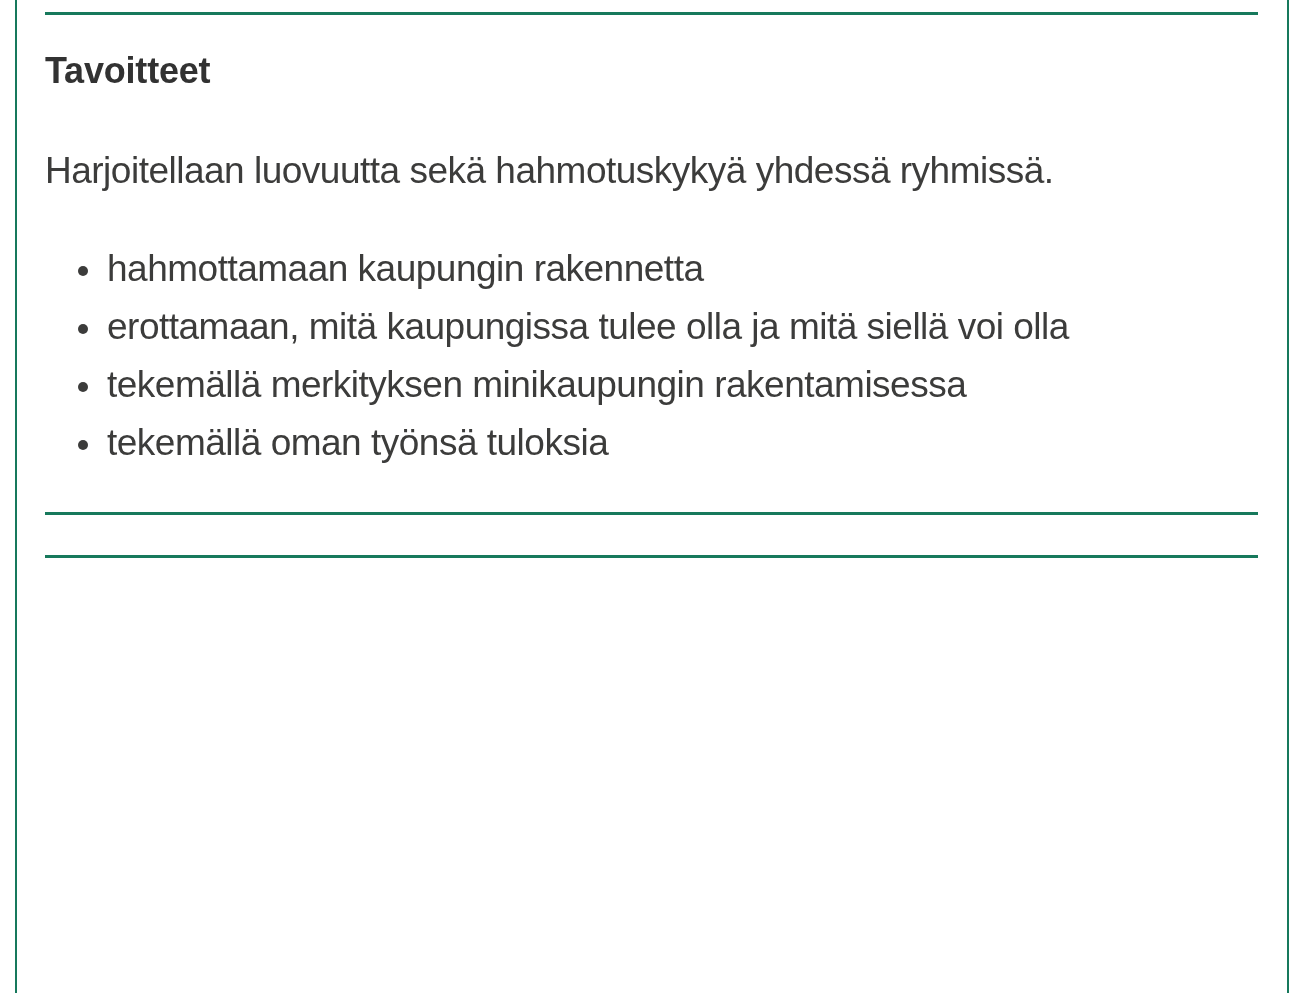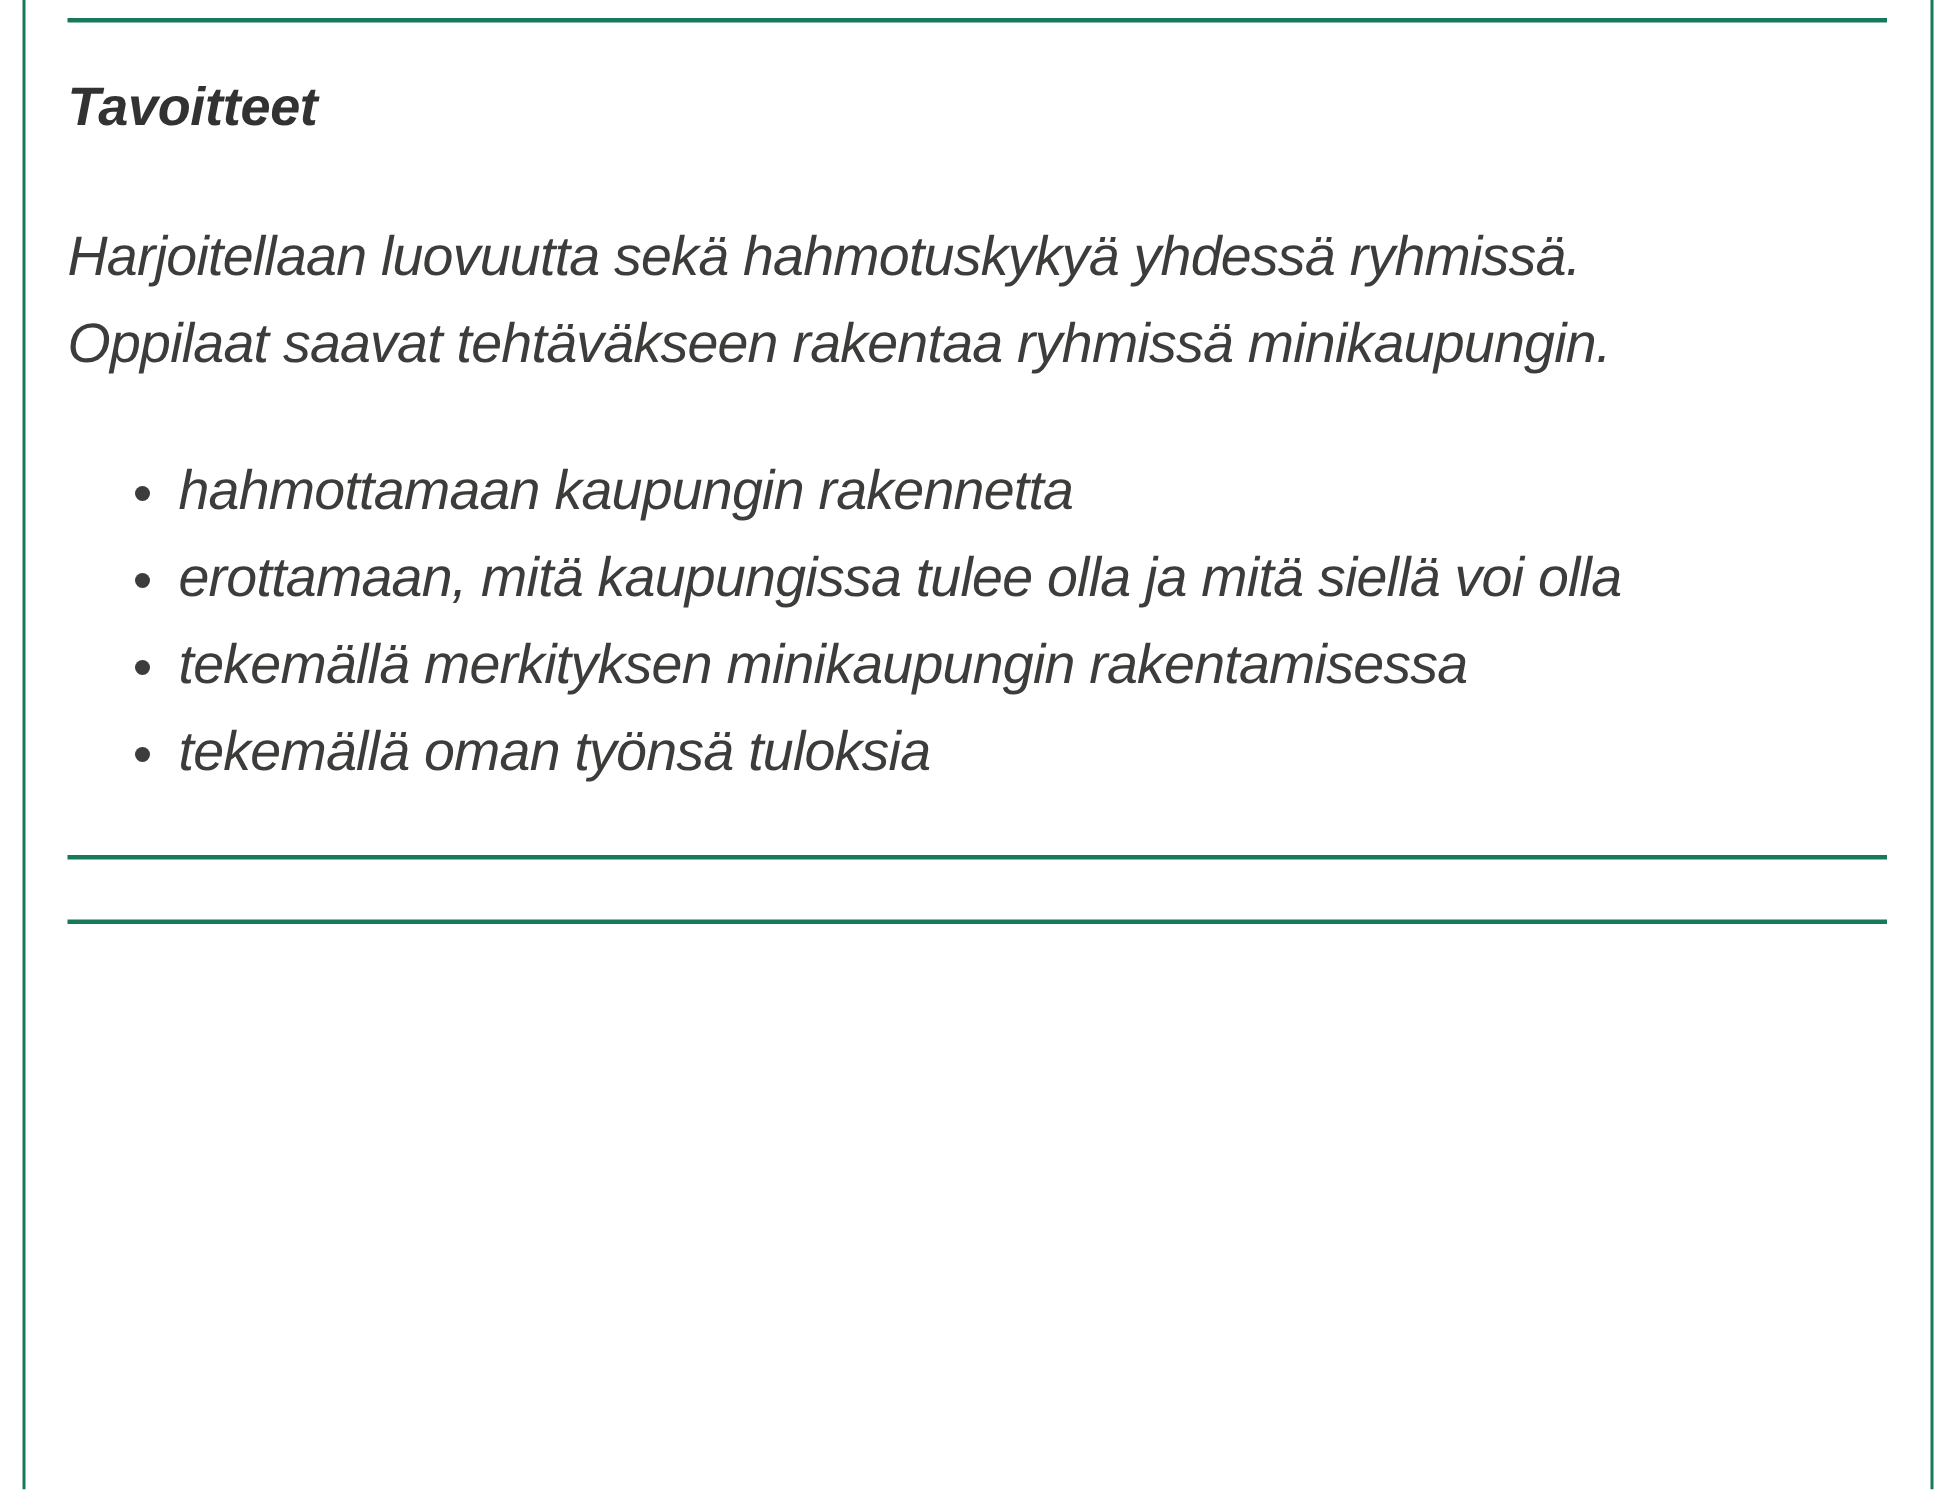--- a/index.html
+++ b/index.html
@@ -2,21 +2,21 @@
 <html lang="fi" style="--accent: #17795C; --text: #3C3C3B; --heading: #323232; --bg: #FFFFFF;"><head>
 <meta charset="utf-8">
 <title>Tavoitteet</title>
 <style>
   :root{
     --accent:#17795C;
     --text:#3C3C3B;
     --heading:#323232;
     --bg:#FFFFFF;
   }
-  *{box-sizing:border-box;font-style:italic;}
+  *{box-sizing:border-box;}
   html,body{margin:0;padding:0;}
   body{
     width:1295px;
     height:993px;
     overflow:hidden;
     background:var(--bg);
     font-family:"Liberation Sans","DejaVu Sans",sans-serif;
     color:var(--text);
   }
   .card{
@@ -49,21 +49,21 @@
   p.section-paragraph{
     margin:51px 0 0 0;
     font-size:37px;
     line-height:58px;
     font-weight:400;
     letter-spacing:-0.5px;
     color:var(--text);
   }
   p.section-paragraph .pline{display:block;}
   ul.bullet-list{
-    margin:12px;
+    margin:0;
     padding:0 0 0 60px;
     list-style:disc outside;
   }
   ul.bullet-list.mt40{margin-top:40px;}
   ul.bullet-list.mt51{margin-top:51px;}
   ul.bullet-list li{
     font-size:37px;
     line-height:58px;
     letter-spacing:-0.5px;
     color:var(--text);
@@ -80,21 +80,20 @@
 <div class="card">
   <div class="spacer-top"></div>
 
   <hr class="divider">
 
   <section>
     <h3 class="section-title">Tavoitteet</h3>
 
     <p class="section-paragraph">
       <span class="pline">Harjoitellaan luovuutta sekä hahmotuskykyä yhdessä ryhmissä.</span>
-      <span class="pline">Oppilaat saavat tehtäväkseen rakentaa ryhmissä minikaupungin.</span>
     </p>
 
     <ul class="bullet-list mt40">
       <li>hahmottamaan kaupungin rakennetta</li>
       <li>erottamaan, mitä kaupungissa tulee olla ja mitä siellä voi olla</li>
       <li>tekemällä merkityksen minikaupungin rakentamisessa</li>
       <li>tekemällä oman työnsä tuloksia</li>
     </ul>
   </section>
 

